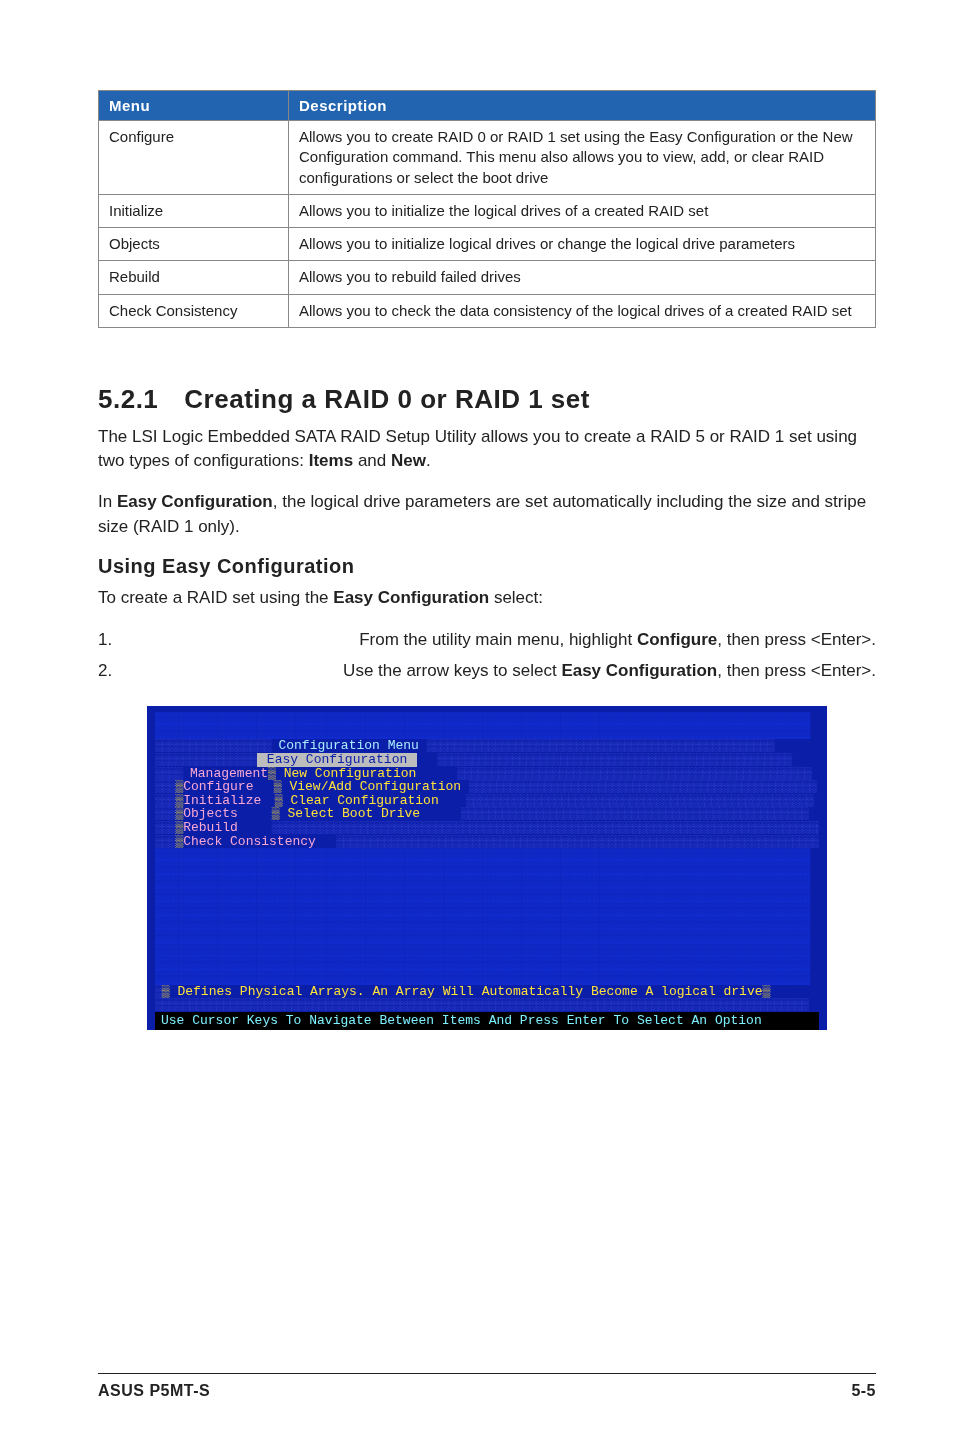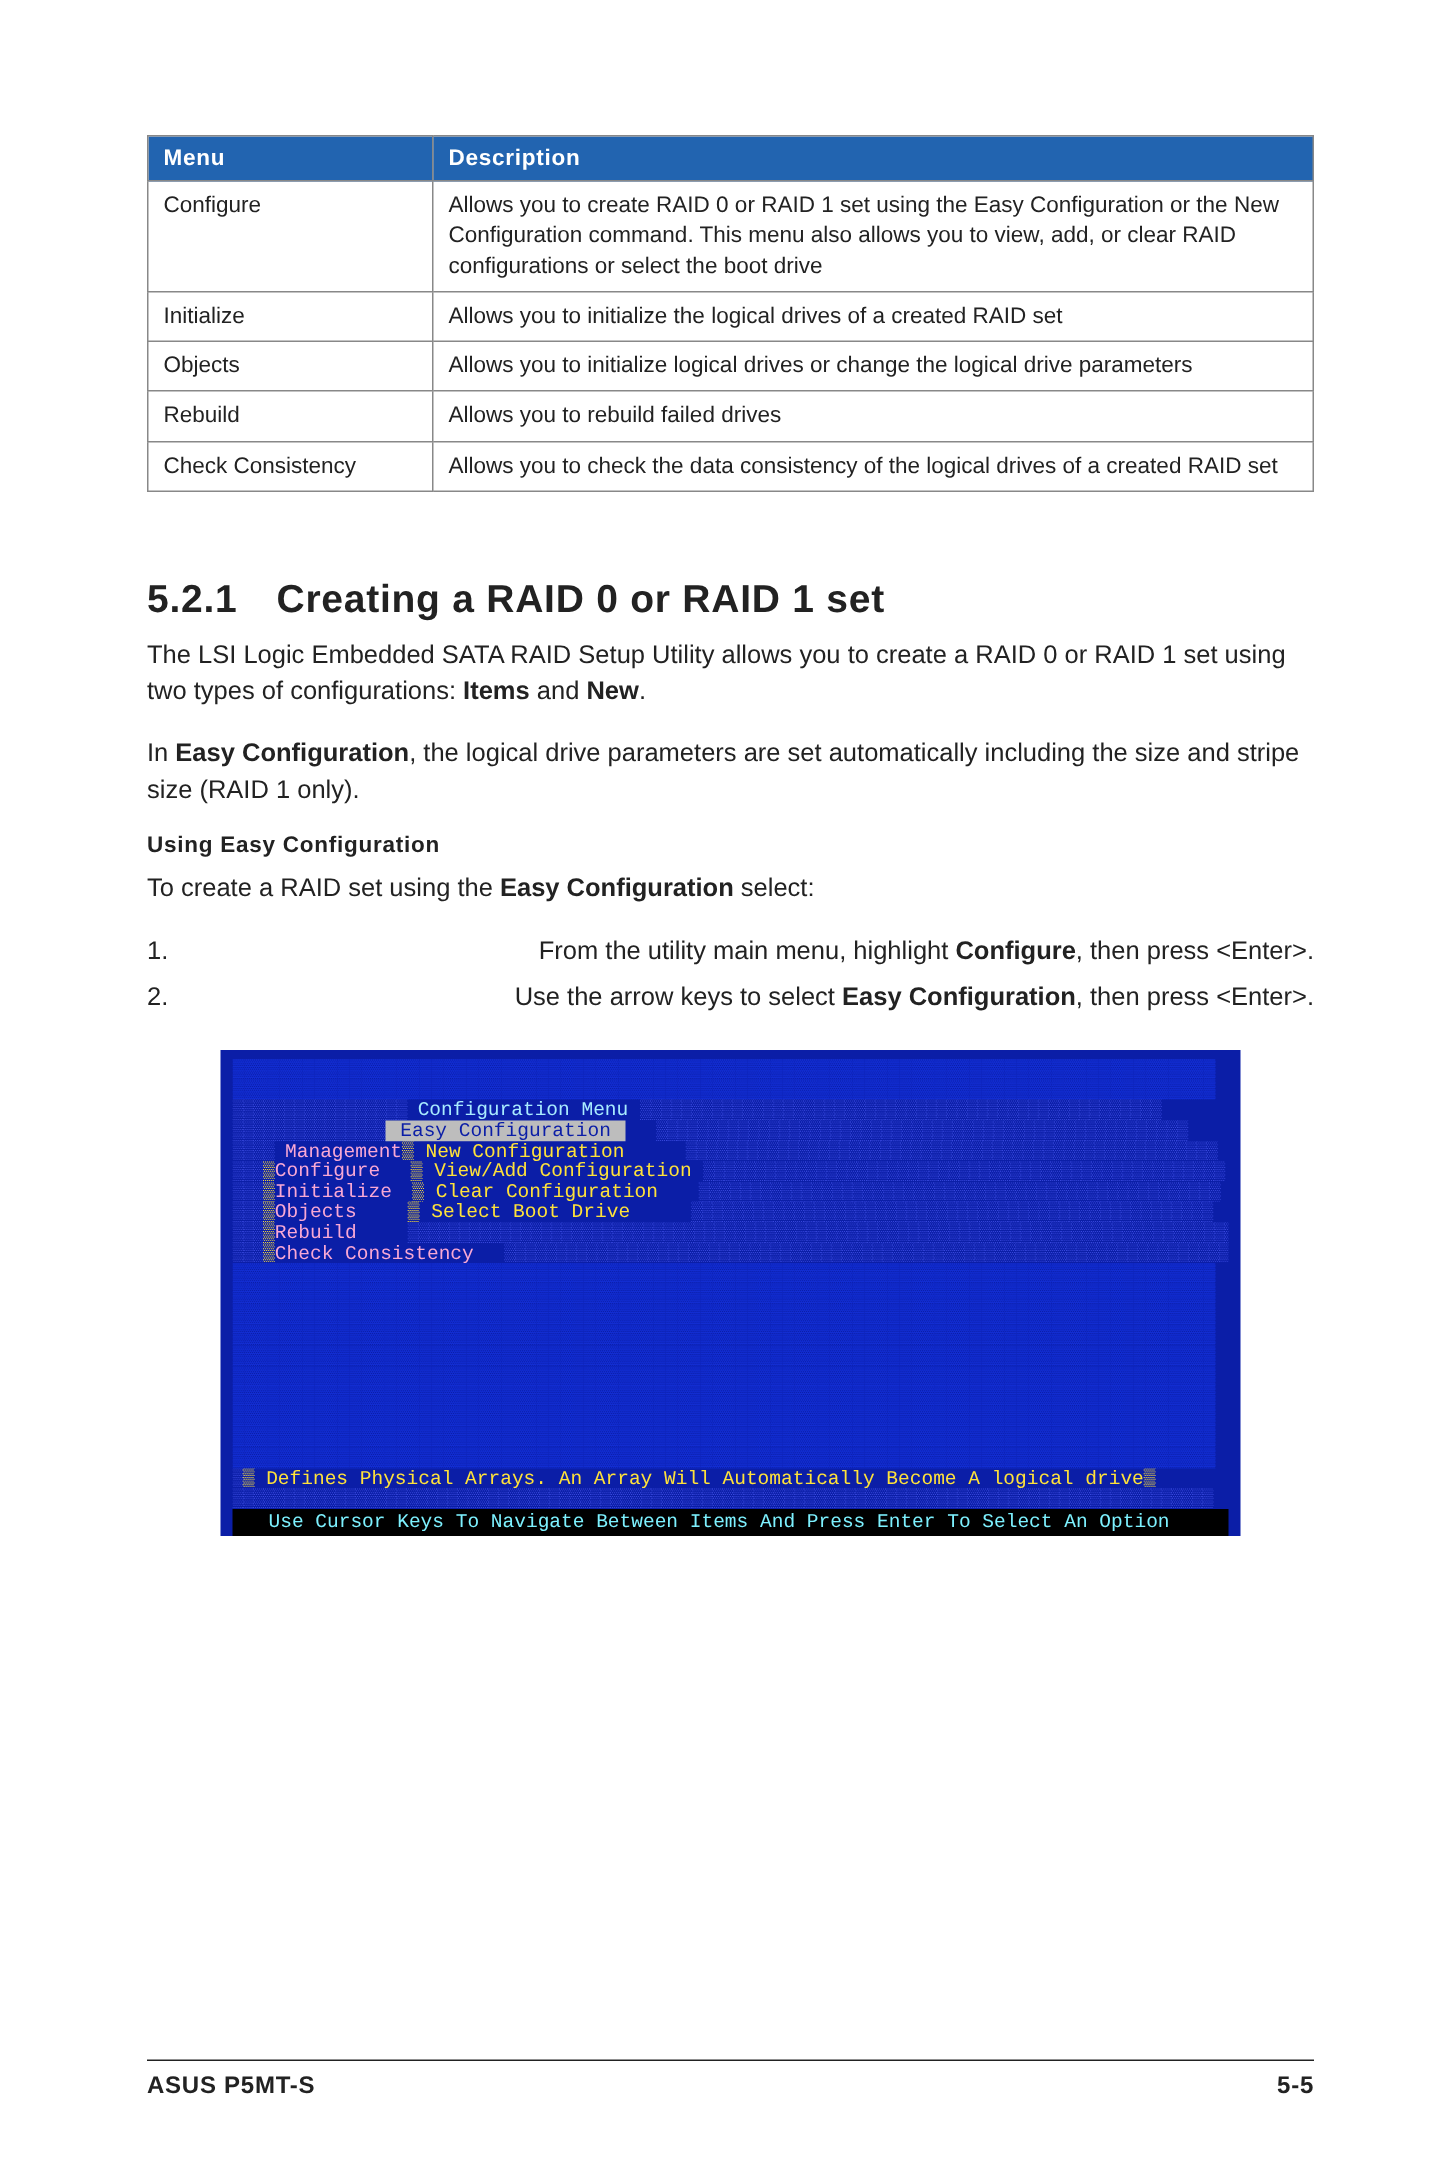--- a/index.html
+++ b/index.html
@@ -43,21 +43,21 @@
     margin-top: 56px;
     margin-bottom: 10px;
   }
   h2.section .num { display:inline-block; margin-right: 26px; }
   p.body {
     font-size: 17px;
     line-height: 1.45;
     margin-bottom: 16px;
   }
   h3.sub {
-    font-size: 15px;
+    font-size: 20px;
     font-weight: 700;
     letter-spacing: 0.5px;
     margin-top: 10px;
     margin-bottom: 8px;
   }
   ol.steps {
     list-style: none;
     counter-reset: step;
     font-size: 17px;
     line-height: 1.5;
@@ -95,21 +95,21 @@
     overflow: hidden;
   }
   .fill { color: #122dd1; }        
   .cyan-lbl { color: #f9a8d4; }    
   .cyan-title { color: #a9ecff; }
   .yellow { color: #ffe23a; }
   .gray-box { background: #bdbdbd; color: #0b1ea7; padding: 0 2px; }
   .dots { color: #3a4adf; letter-spacing: -1px; }
   .hint-bar {
     background: #000; color: #ffe23a;
-    padding: 2px 24px;
+    padding: 2px 6px;
     white-space: nowrap; overflow:hidden;
   }
   .cyan-hi { color:#7df1ff; }
 
   .footer {
     position: absolute;
     bottom: 38px;
     left: 0; right: 0;
     padding: 0 78px 0 98px;
   }
@@ -160,21 +160,21 @@
         <td>Allows you to check the data consistency of the logical drives of a created RAID set</td>
       </tr>
     </tbody>
   </table>
 
   <h2 class="section">
     <span class="num">5.2.1</span><span>Creating a RAID 0 or RAID 1 set</span>
   </h2>
 
   <p class="body">
-    <span>The LSI Logic Embedded SATA RAID Setup Utility allows you to create a RAID 0 or RAID 1 set using two types of configurations: </span><b>Items</b><span> and </span><b>New</b><span>.</span>
+    <span>The LSI Logic Embedded SATA RAID Setup Utility allows you to create a RAID 5 or RAID 1 set using two types of configurations: </span><b>Items</b><span> and </span><b>New</b><span>.</span>
   </p>
 
   <p class="body">
     <span>In </span><b>Easy Configuration</b><span>, the logical drive parameters are set automatically including the size and stripe size (RAID 1 only).</span>
   </p>
 
 
   <h3 class="sub">Using Easy Configuration</h3>
 
   <p class="body">

